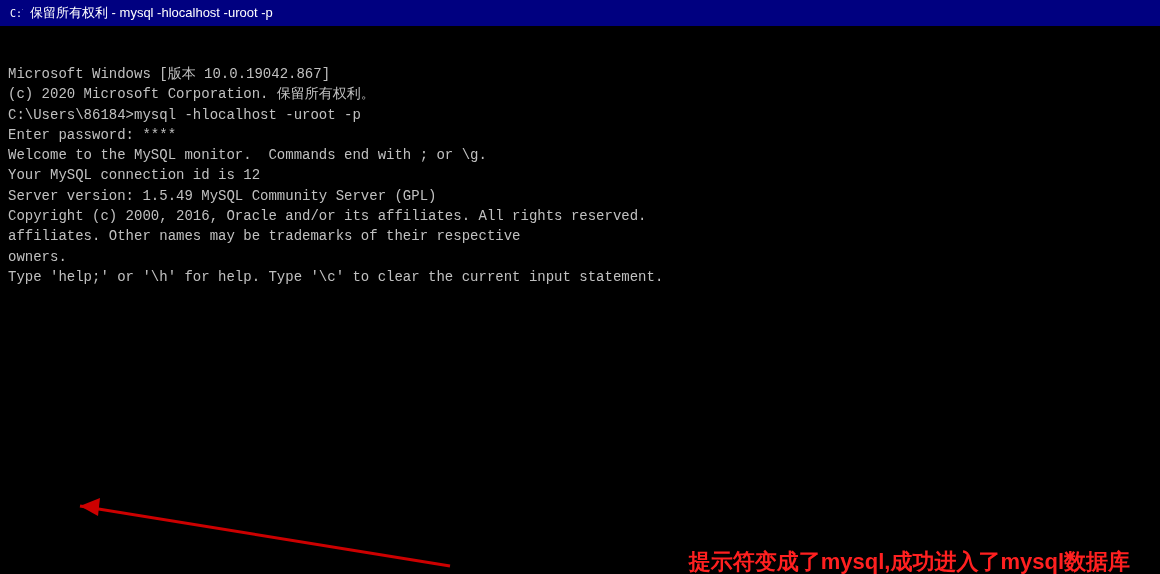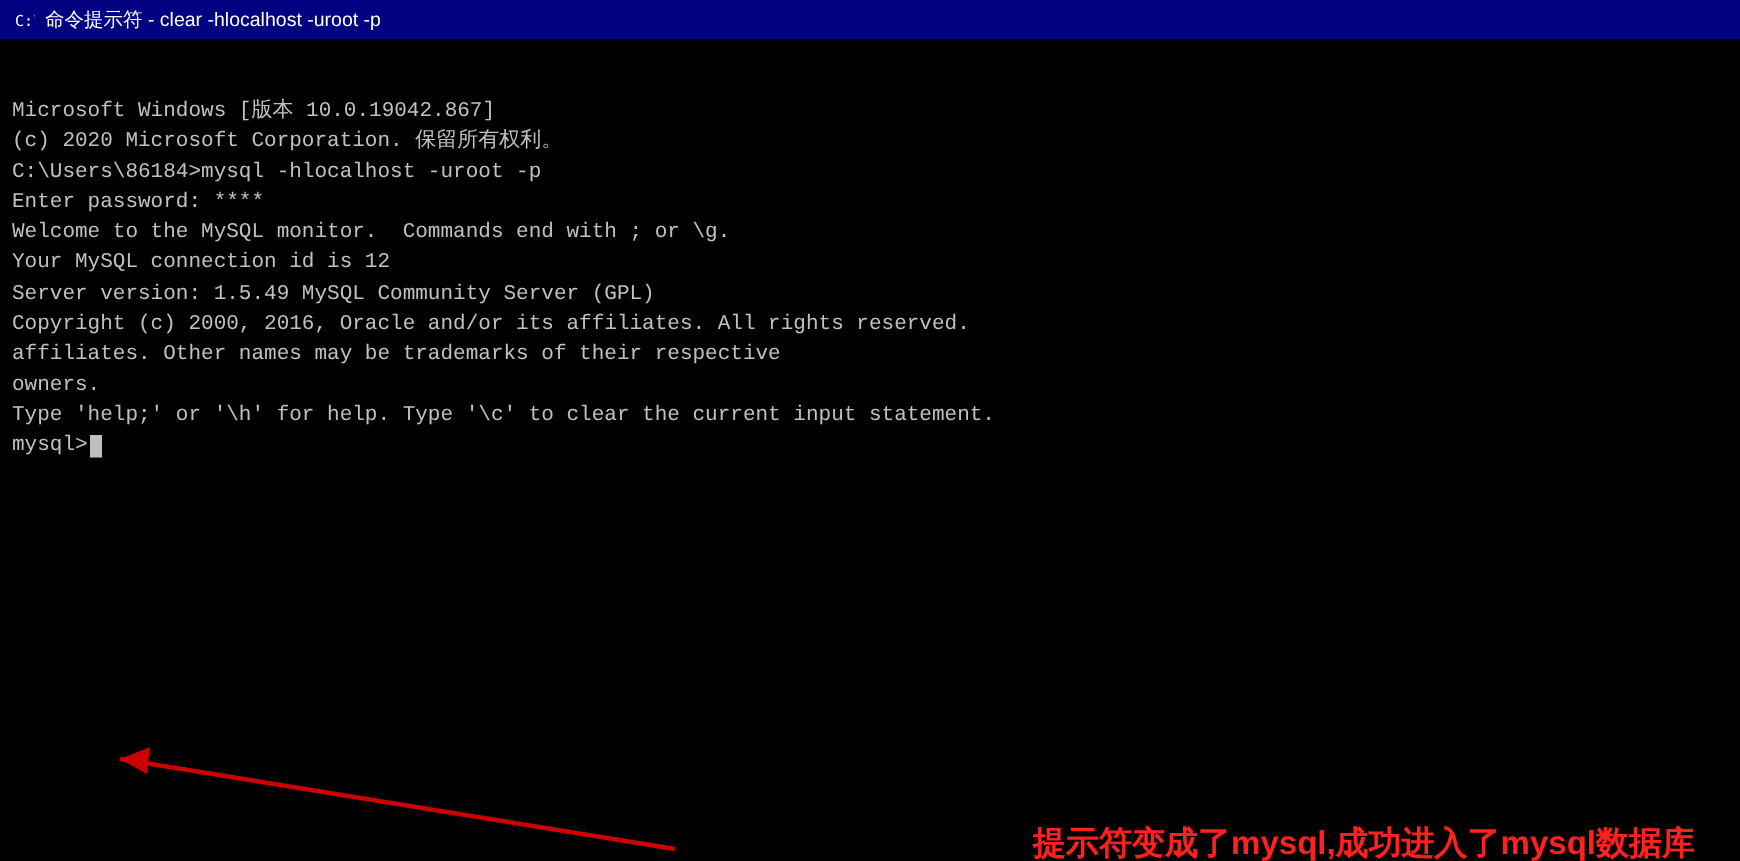--- a/index.html
+++ b/index.html
@@ -95,21 +95,21 @@
 </head>
 <body>
 
 <div class="title-bar">
   <span class="title-bar-icon">
     <svg width="14" height="14" viewBox="0 0 14 14">
       <rect width="14" height="14" fill="#000080"></rect>
       <text x="1" y="11" font-size="10" fill="white" font-family="monospace">C:\</text>
     </svg>
   </span>
-  <span>命令提示符 - clear  -hlocalhost -uroot -p</span>
+  <span>保留所有权利 - mysql  -hlocalhost -uroot -p</span>
 </div>
 
 <div class="terminal-body">
 
   <div id="terminal-lines">
       <span class="line">Microsoft Windows [版本 10.0.19042.867]</span>
       <span class="line">(c) 2020 Microsoft Corporation. 保留所有权利。</span>
       <span class="line"></span>
       <span class="line">C:\Users\86184&gt;mysql -hlocalhost -uroot -p</span>
       <span class="line">Enter password: ****</span>
@@ -119,24 +119,20 @@
       <span class="line"></span>
       <span class="line">Copyright (c) 2000, 2016, Oracle and/or its affiliates. All rights reserved.</span>
       <span class="line"></span>
       <span class="line">affiliates. Other names may be trademarks of their respective</span>
       <span class="line">owners.</span>
       <span class="line"></span>
       <span class="line">Type 'help;' or '\h' for help. Type '\c' to clear the current input statement.</span>
       <span class="line"></span>
     </div>
 
-  <div class="prompt-line">
-    <span>mysql&gt; </span>
-    <span class="cursor"></span>
-  </div>
 
   <div class="annotation-layer">
 
     <svg class="arrow-svg" viewBox="0 0 560 100" xmlns="http://www.w3.org/2000/svg">
 
       <line x1="450" y1="90" x2="80" y2="30" stroke="#cc0000" stroke-width="3"></line>
 
       <polygon points="80,30 100,22 98,40" fill="#cc0000"></polygon>
     </svg>
     <div class="annotation-text">提示符变成了mysql,成功进入了mysql数据库</div>

